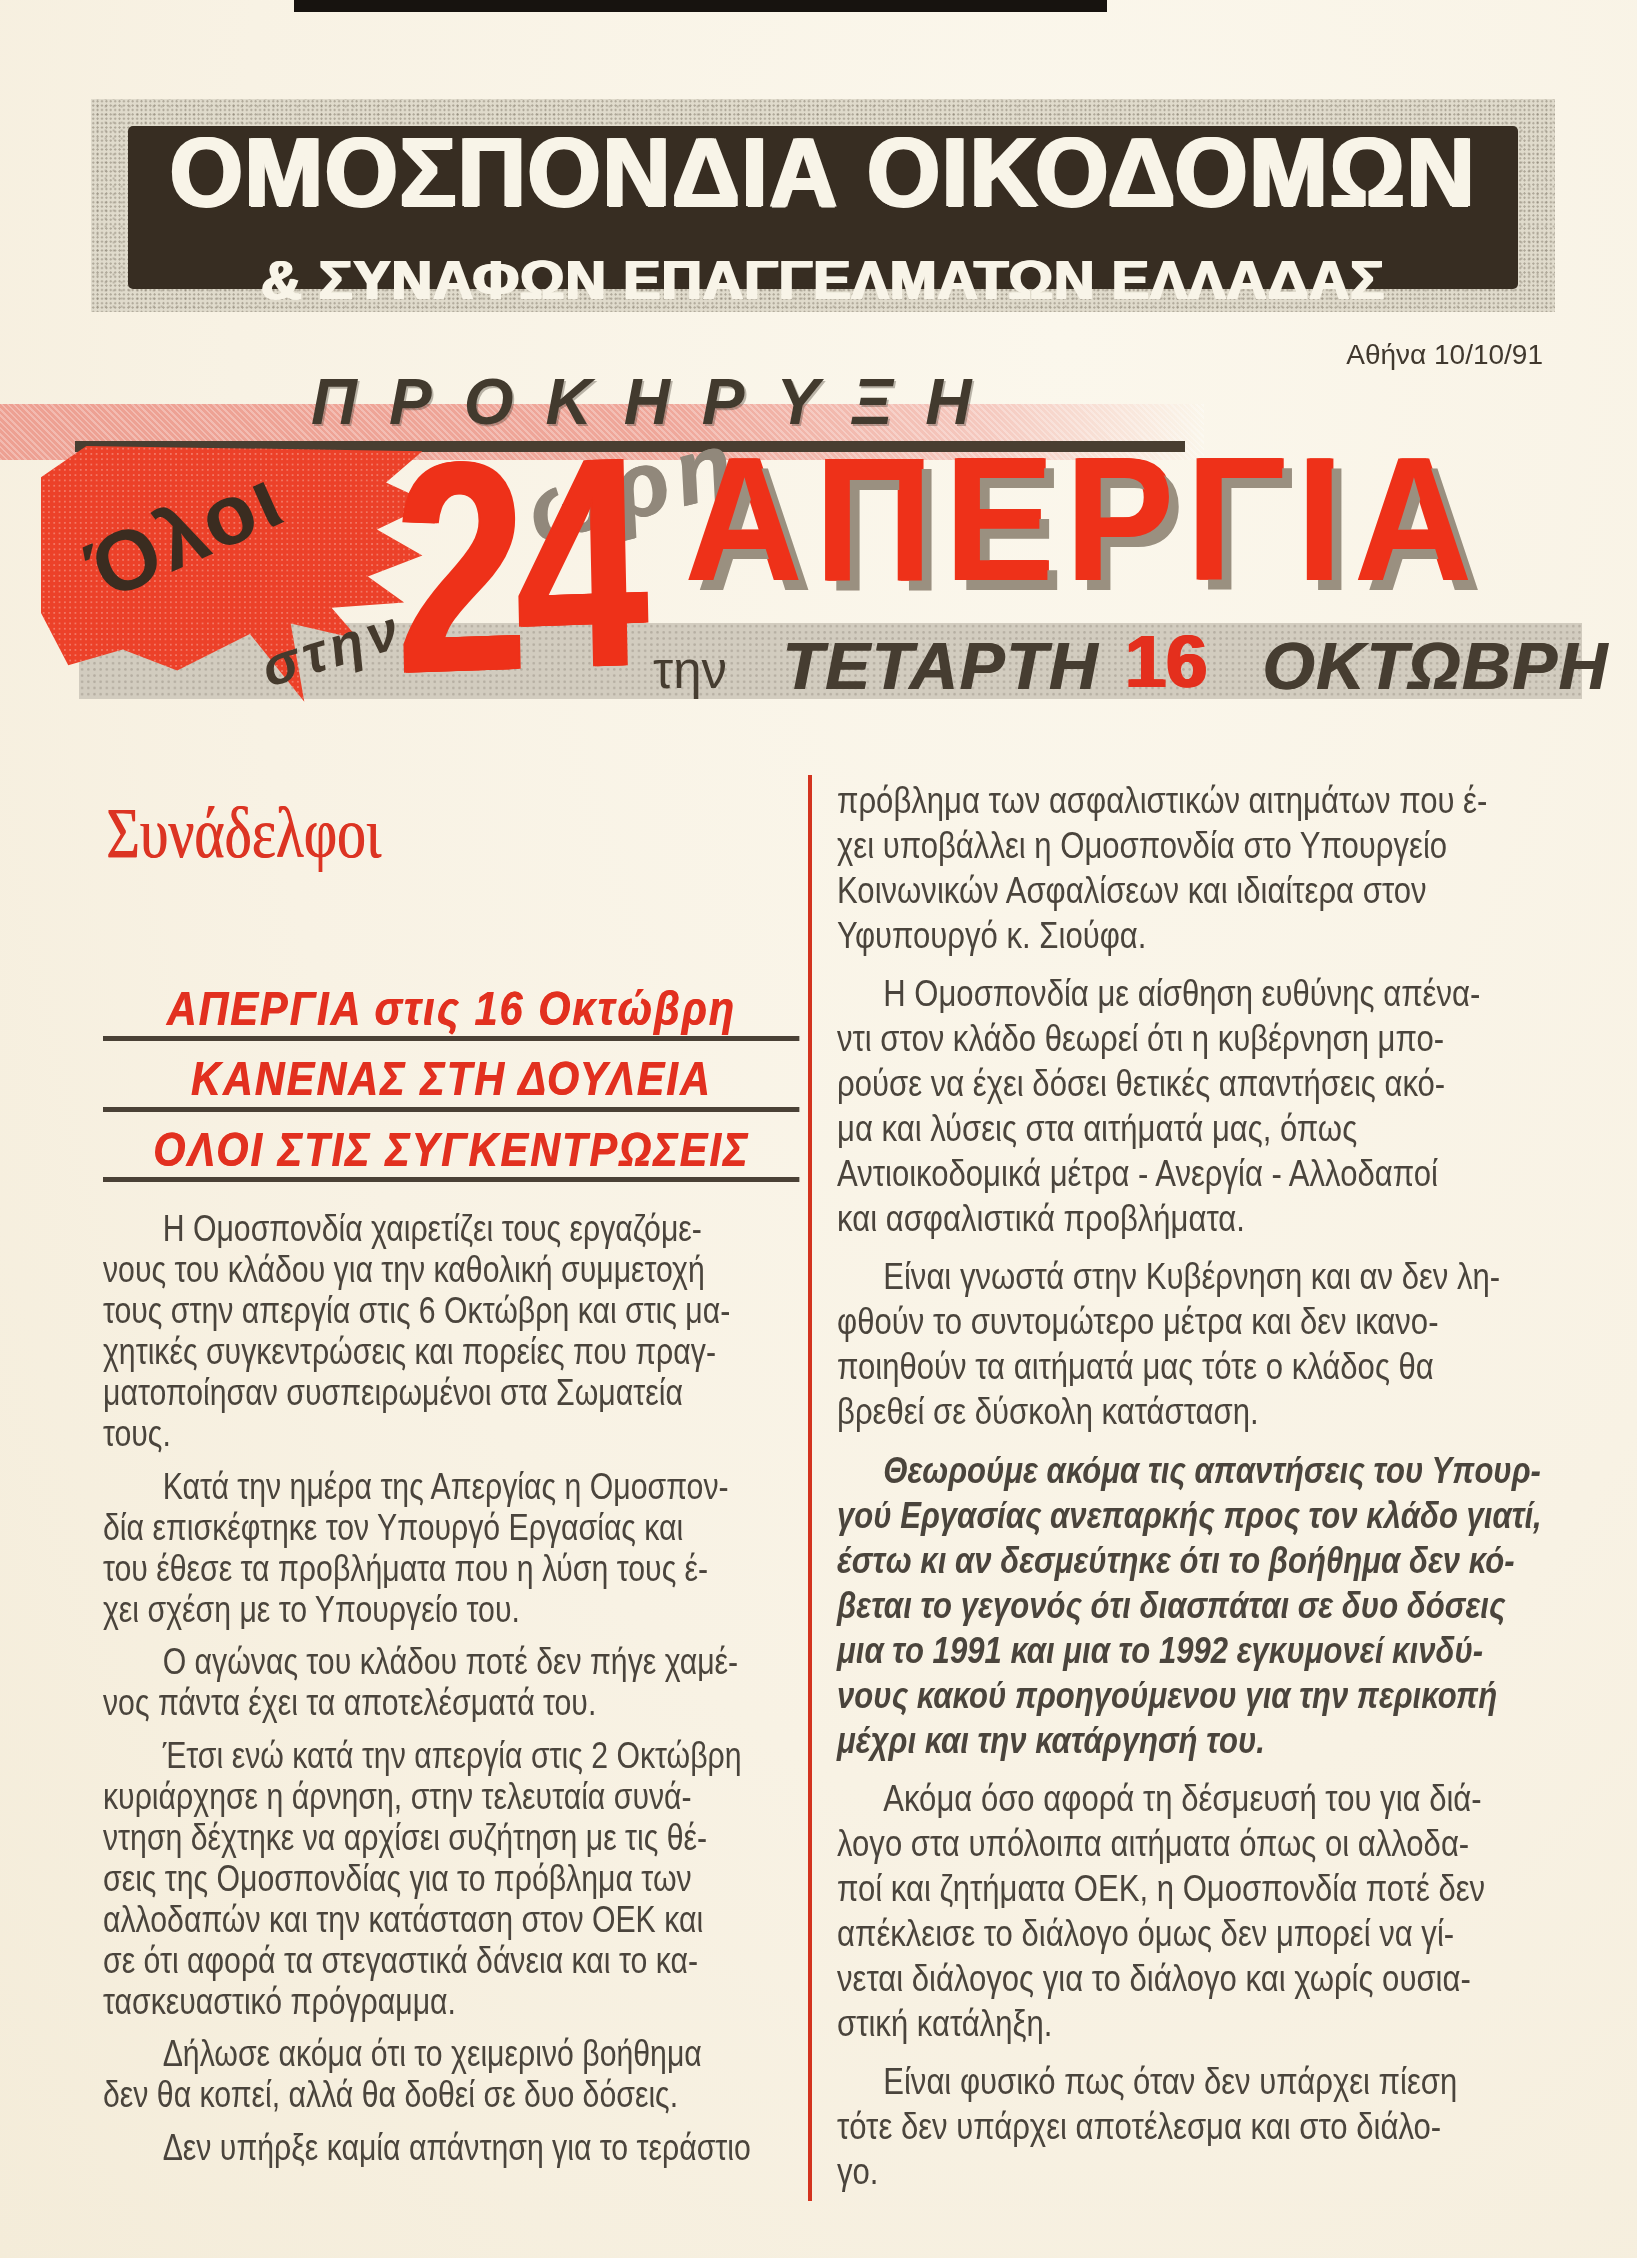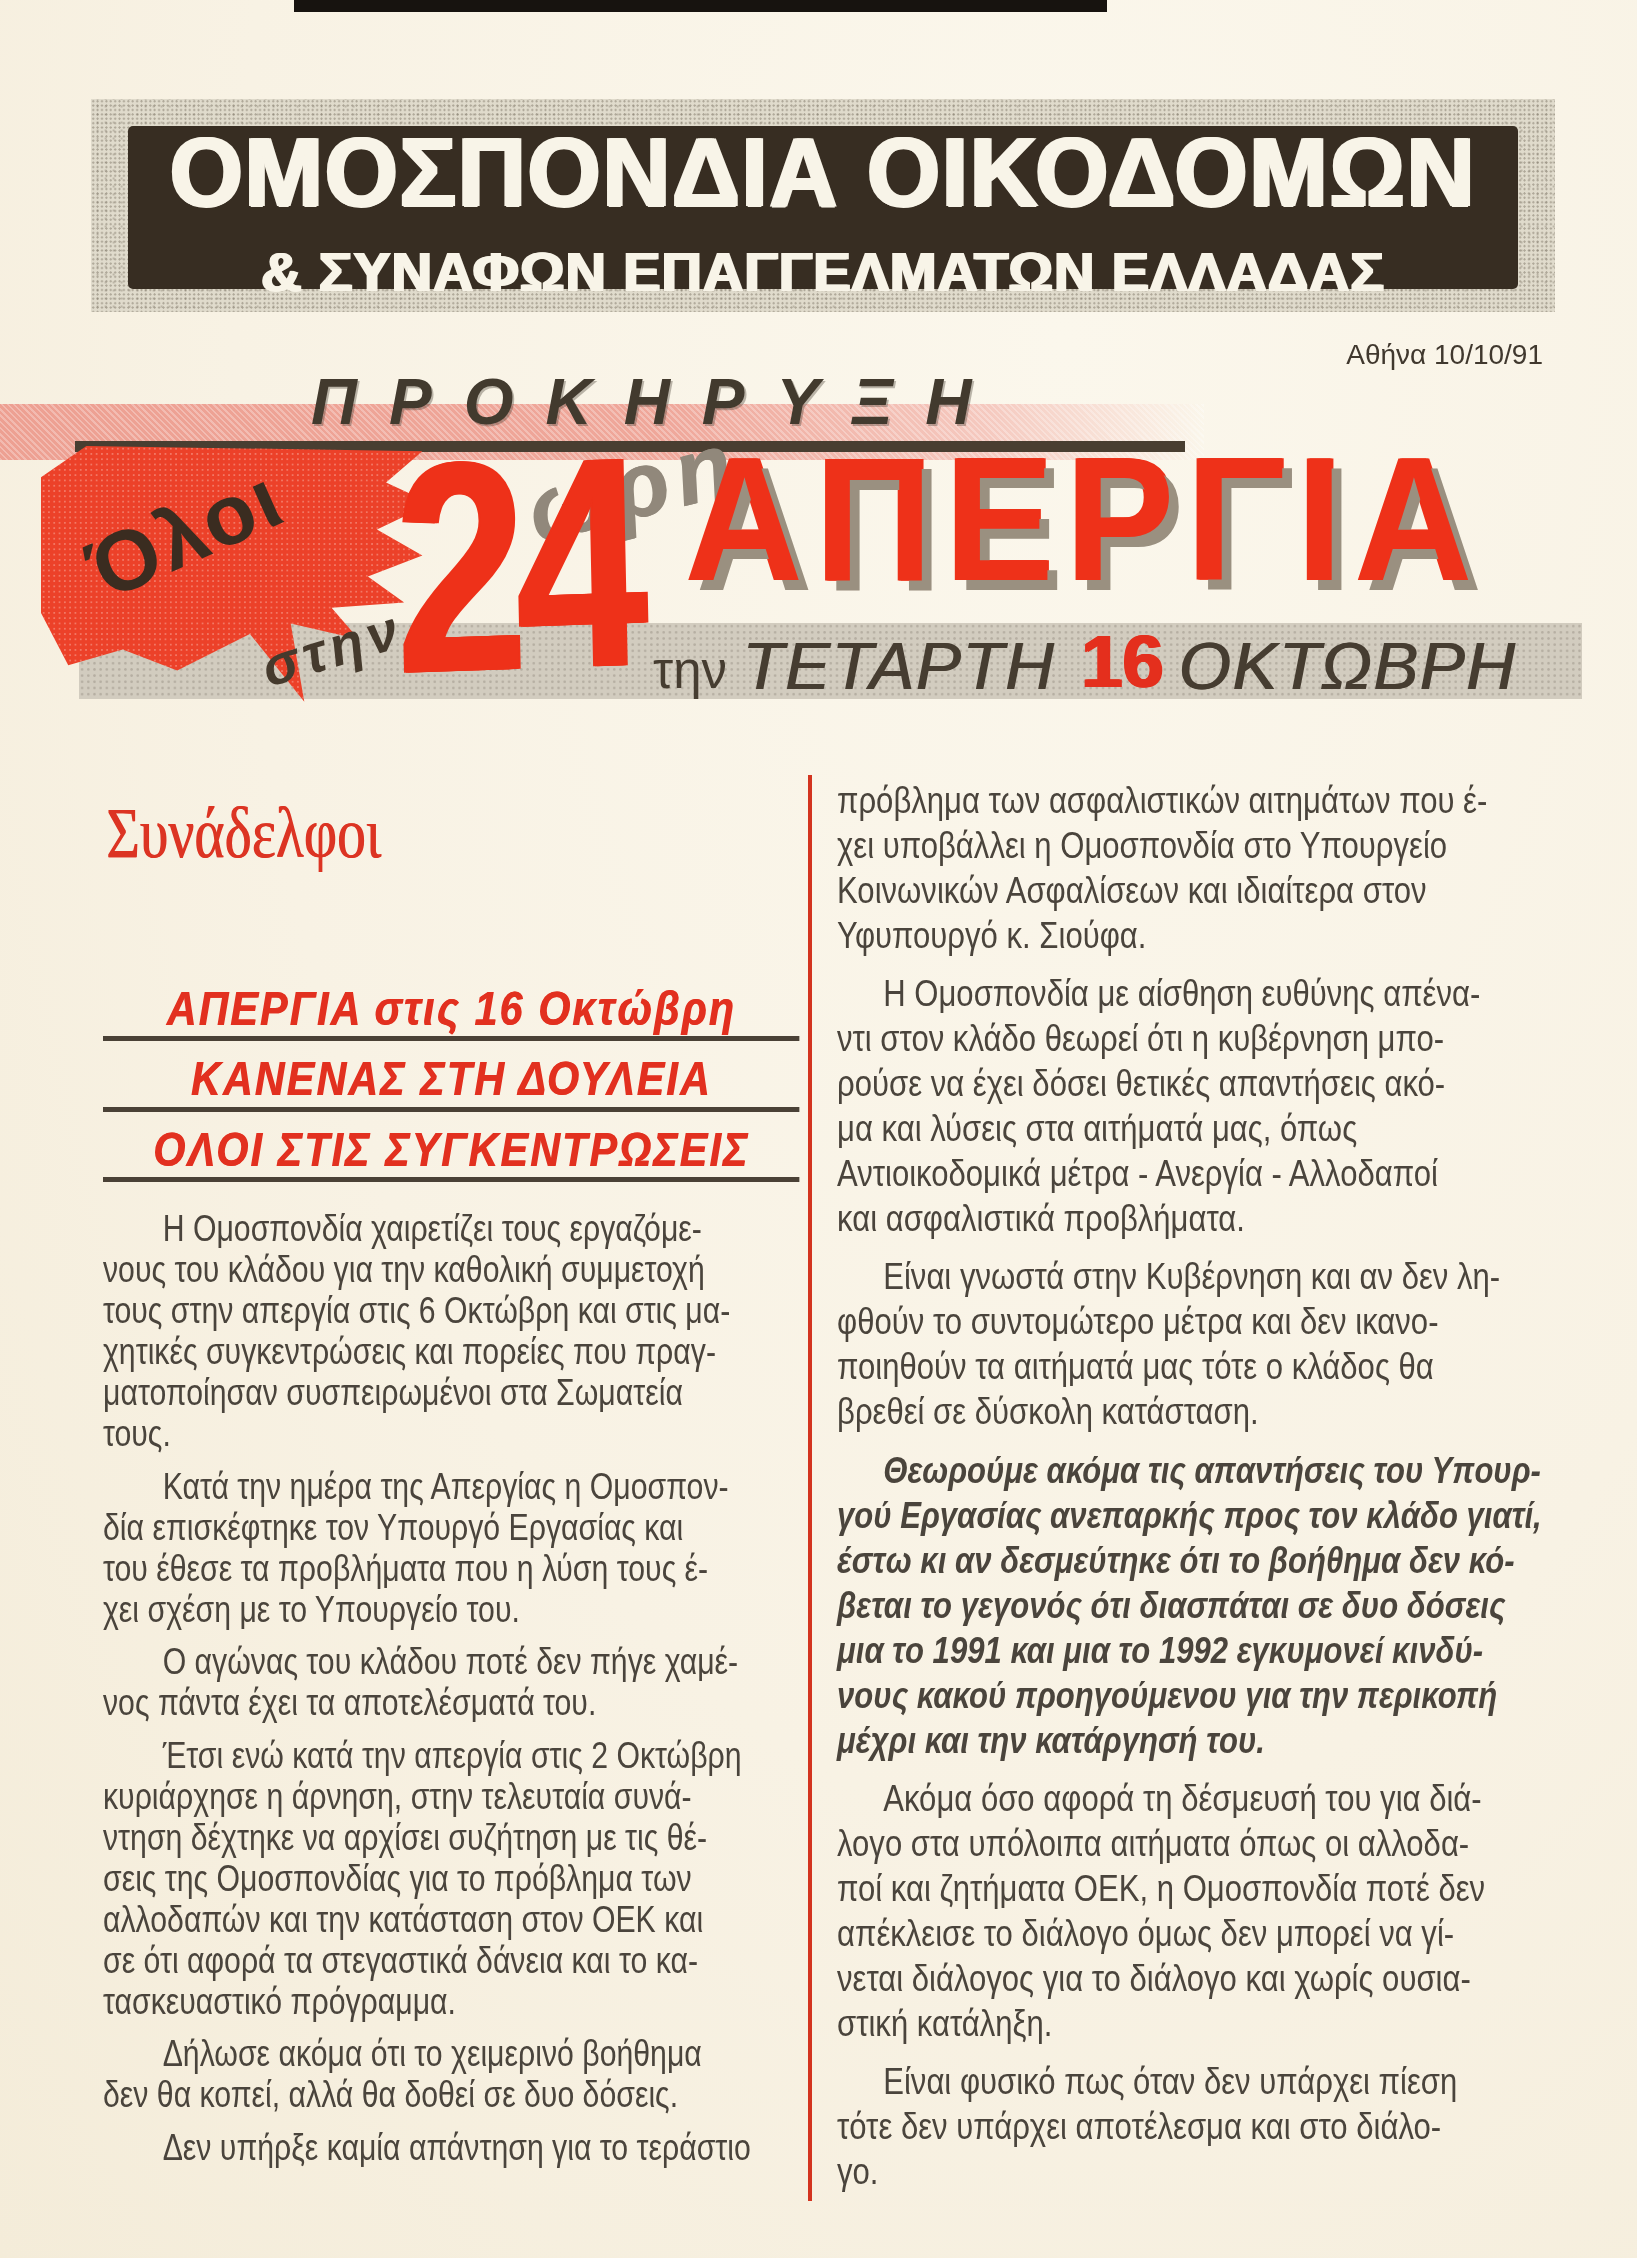--- a/index.html
+++ b/index.html
@@ -26,21 +26,21 @@
     background:#372d22;border-radius:5px;
     display:flex;flex-direction:column;align-items:center;justify-content:space-between;
     color:#f8f4e8;text-align:center;
   }
   .banner-line1{
     font-size:94px;font-weight:bold;letter-spacing:1.8px;line-height:1;
     text-shadow:1.8px 0 currentColor,-1.8px 0 currentColor,0 0.9px currentColor;
     transform:scaleY(1.04);white-space:nowrap;
   }
   .banner-line2{
-    font-size:56px;font-weight:bold;letter-spacing:0.9px;line-height:1;margin-top:24px;
+    font-size:56px;font-weight:bold;letter-spacing:0.9px;line-height:1;margin-top:32px;
     text-shadow:1.3px 0 currentColor,-1.3px 0 currentColor;
     white-space:nowrap;
   }
   
   .date-label{
     position:absolute;left:1270px;top:339px;width:273px;text-align:right;
     font-size:28px;color:#40382e;
   }
   
   .prok-band{
@@ -101,22 +101,23 @@
     background-image:radial-gradient(rgba(80,70,60,.22) 1.1px,transparent 1.4px);
     background-size:6.2px 6.2px;
   }
   .band-text{
     position:absolute;left:653px;top:623px;height:76px;z-index:6;
     display:flex;align-items:flex-end;gap:15px;padding-bottom:5.3px;
     color:#463d31;white-space:nowrap;
   }
   .band-the{font-size:51px;line-height:1;padding-bottom:3.5px;}
   .band-weekday,.band-month{
-    font-size:67px;line-height:1;font-weight:normal;font-style:italic;letter-spacing:1.8px;
+    font-size:67px;line-height:1;font-weight:bold;font-style:italic;letter-spacing:1.8px;
     text-shadow:1.3px 0 currentColor;
+    margin-left:40px;
   }
   .band-day{
     font-size:74px;line-height:1;font-weight:bold;color:#e42f1d;
     text-shadow:1.8px 0 currentColor,-0.9px 0 currentColor;
     margin-left:11px;
   }
   
   .divider{position:absolute;left:808px;top:775px;width:4.4px;height:1426px;background:#d3341f;}
   .salutation{
     position:absolute;left:106px;top:792px;

